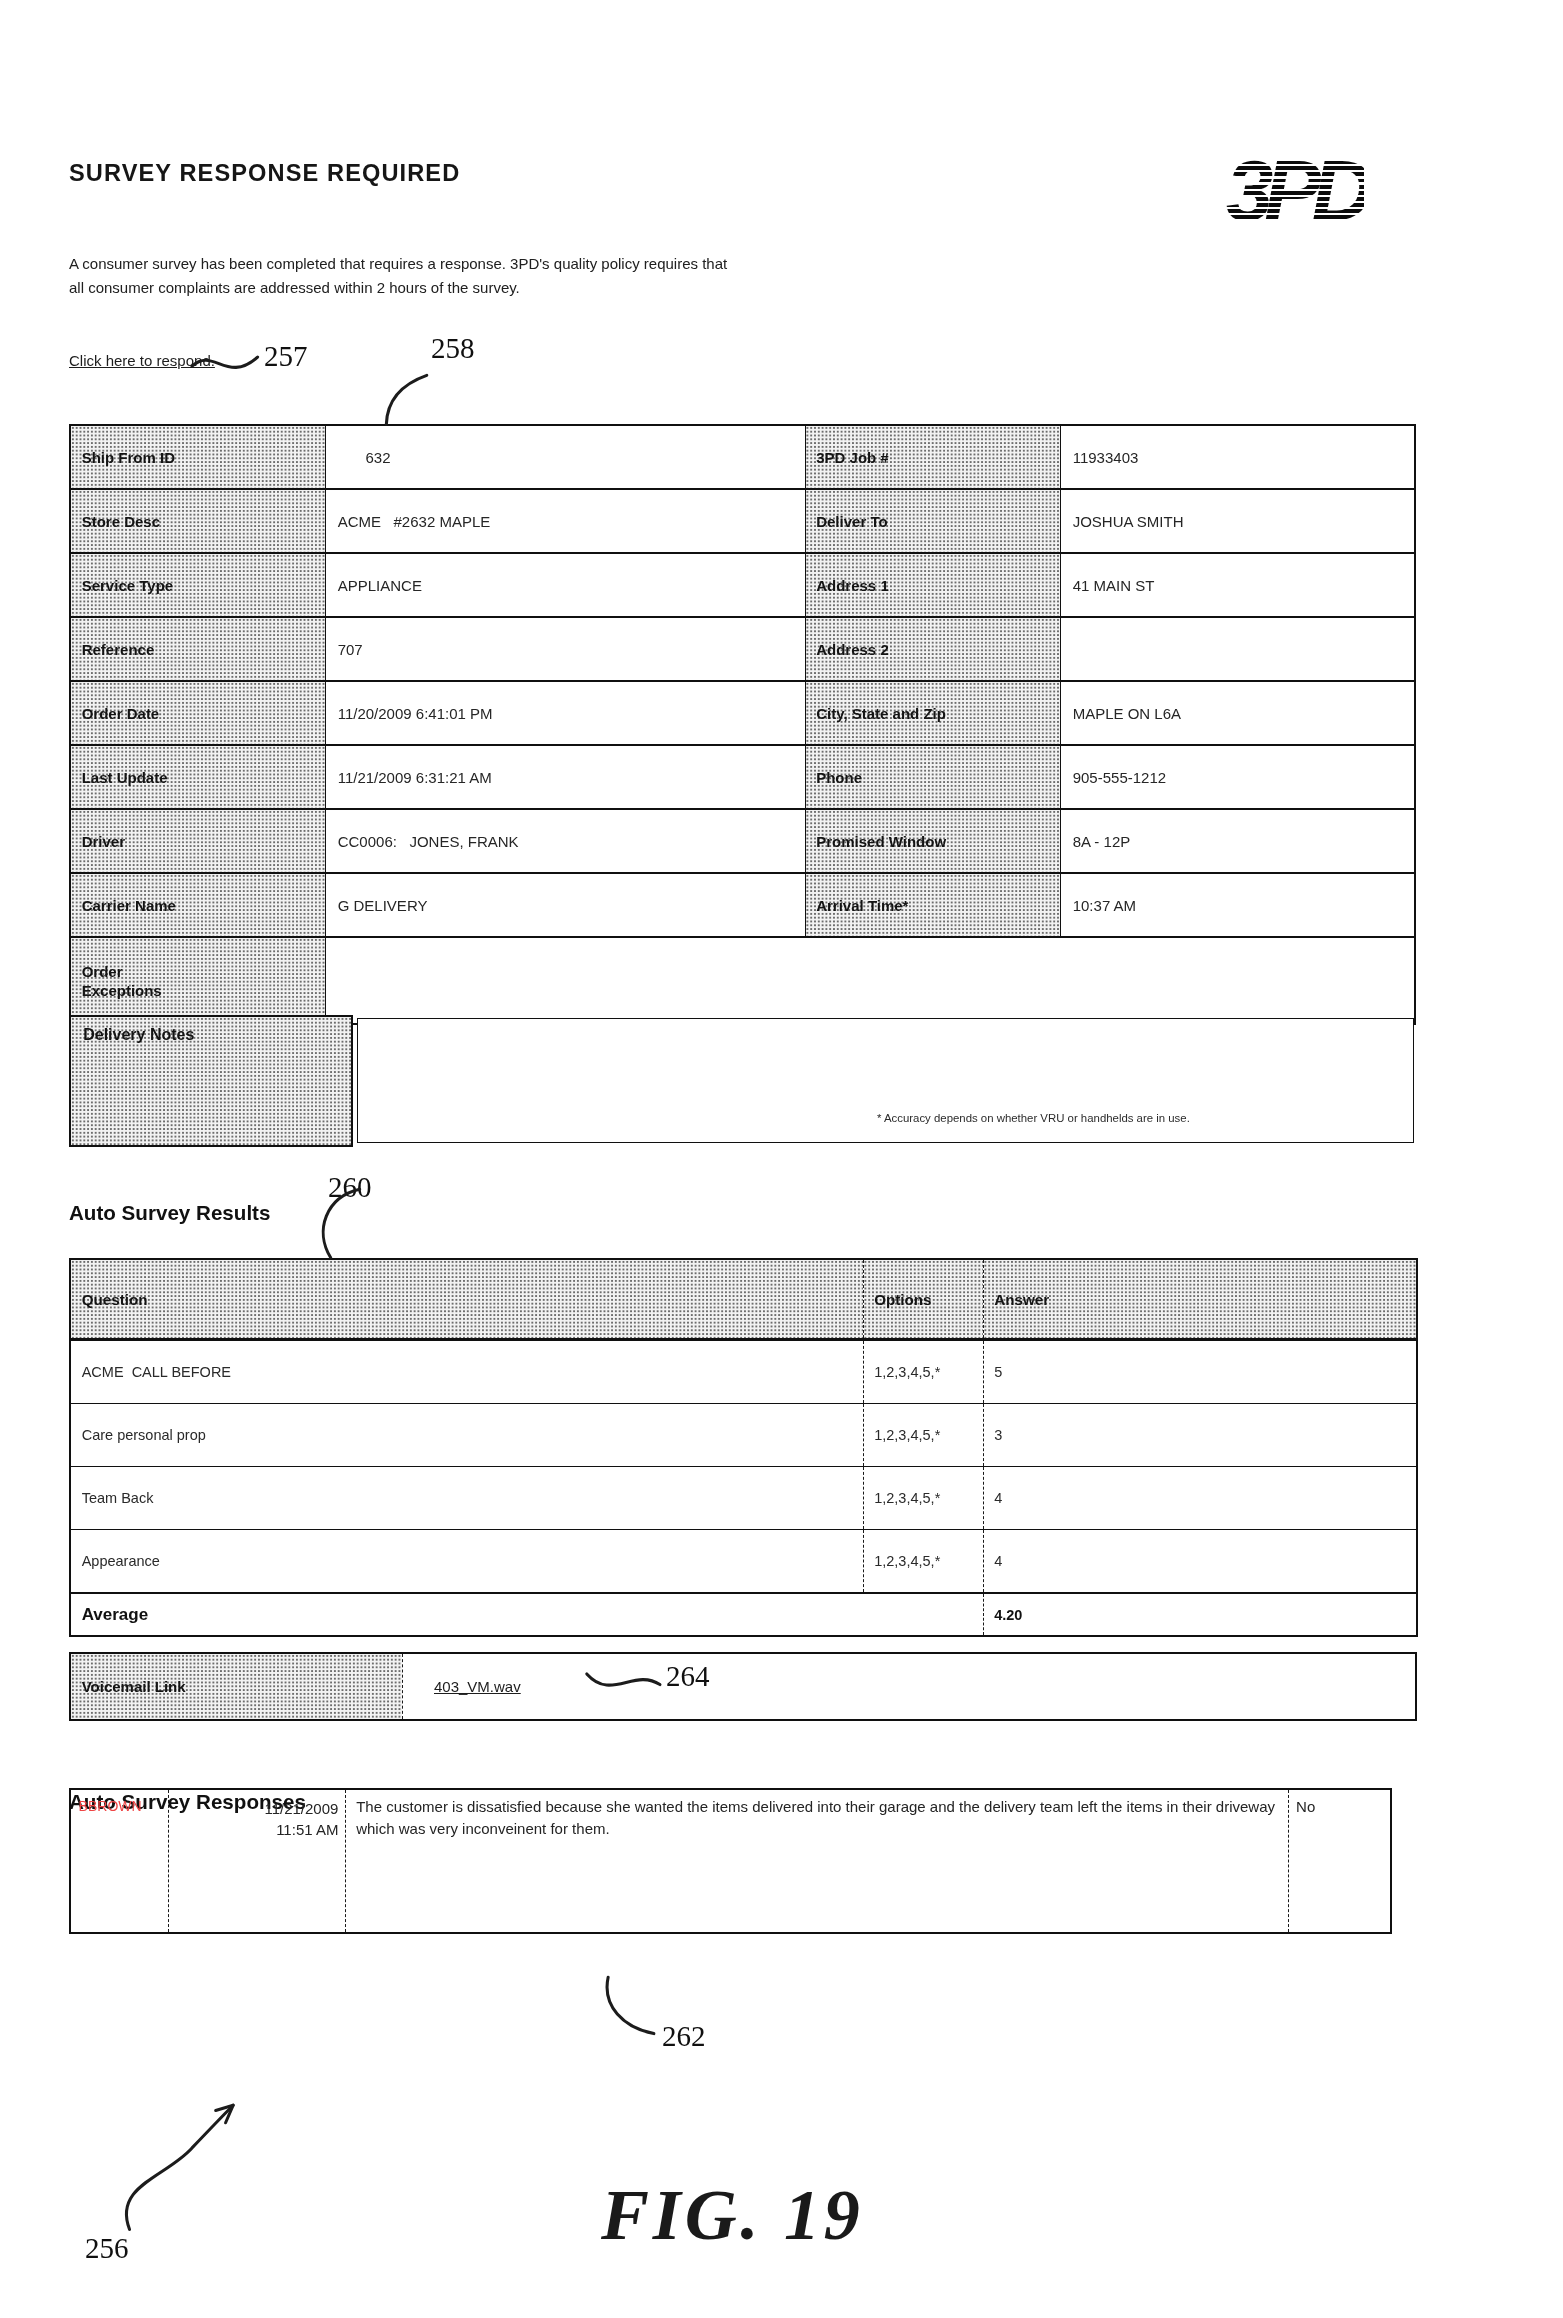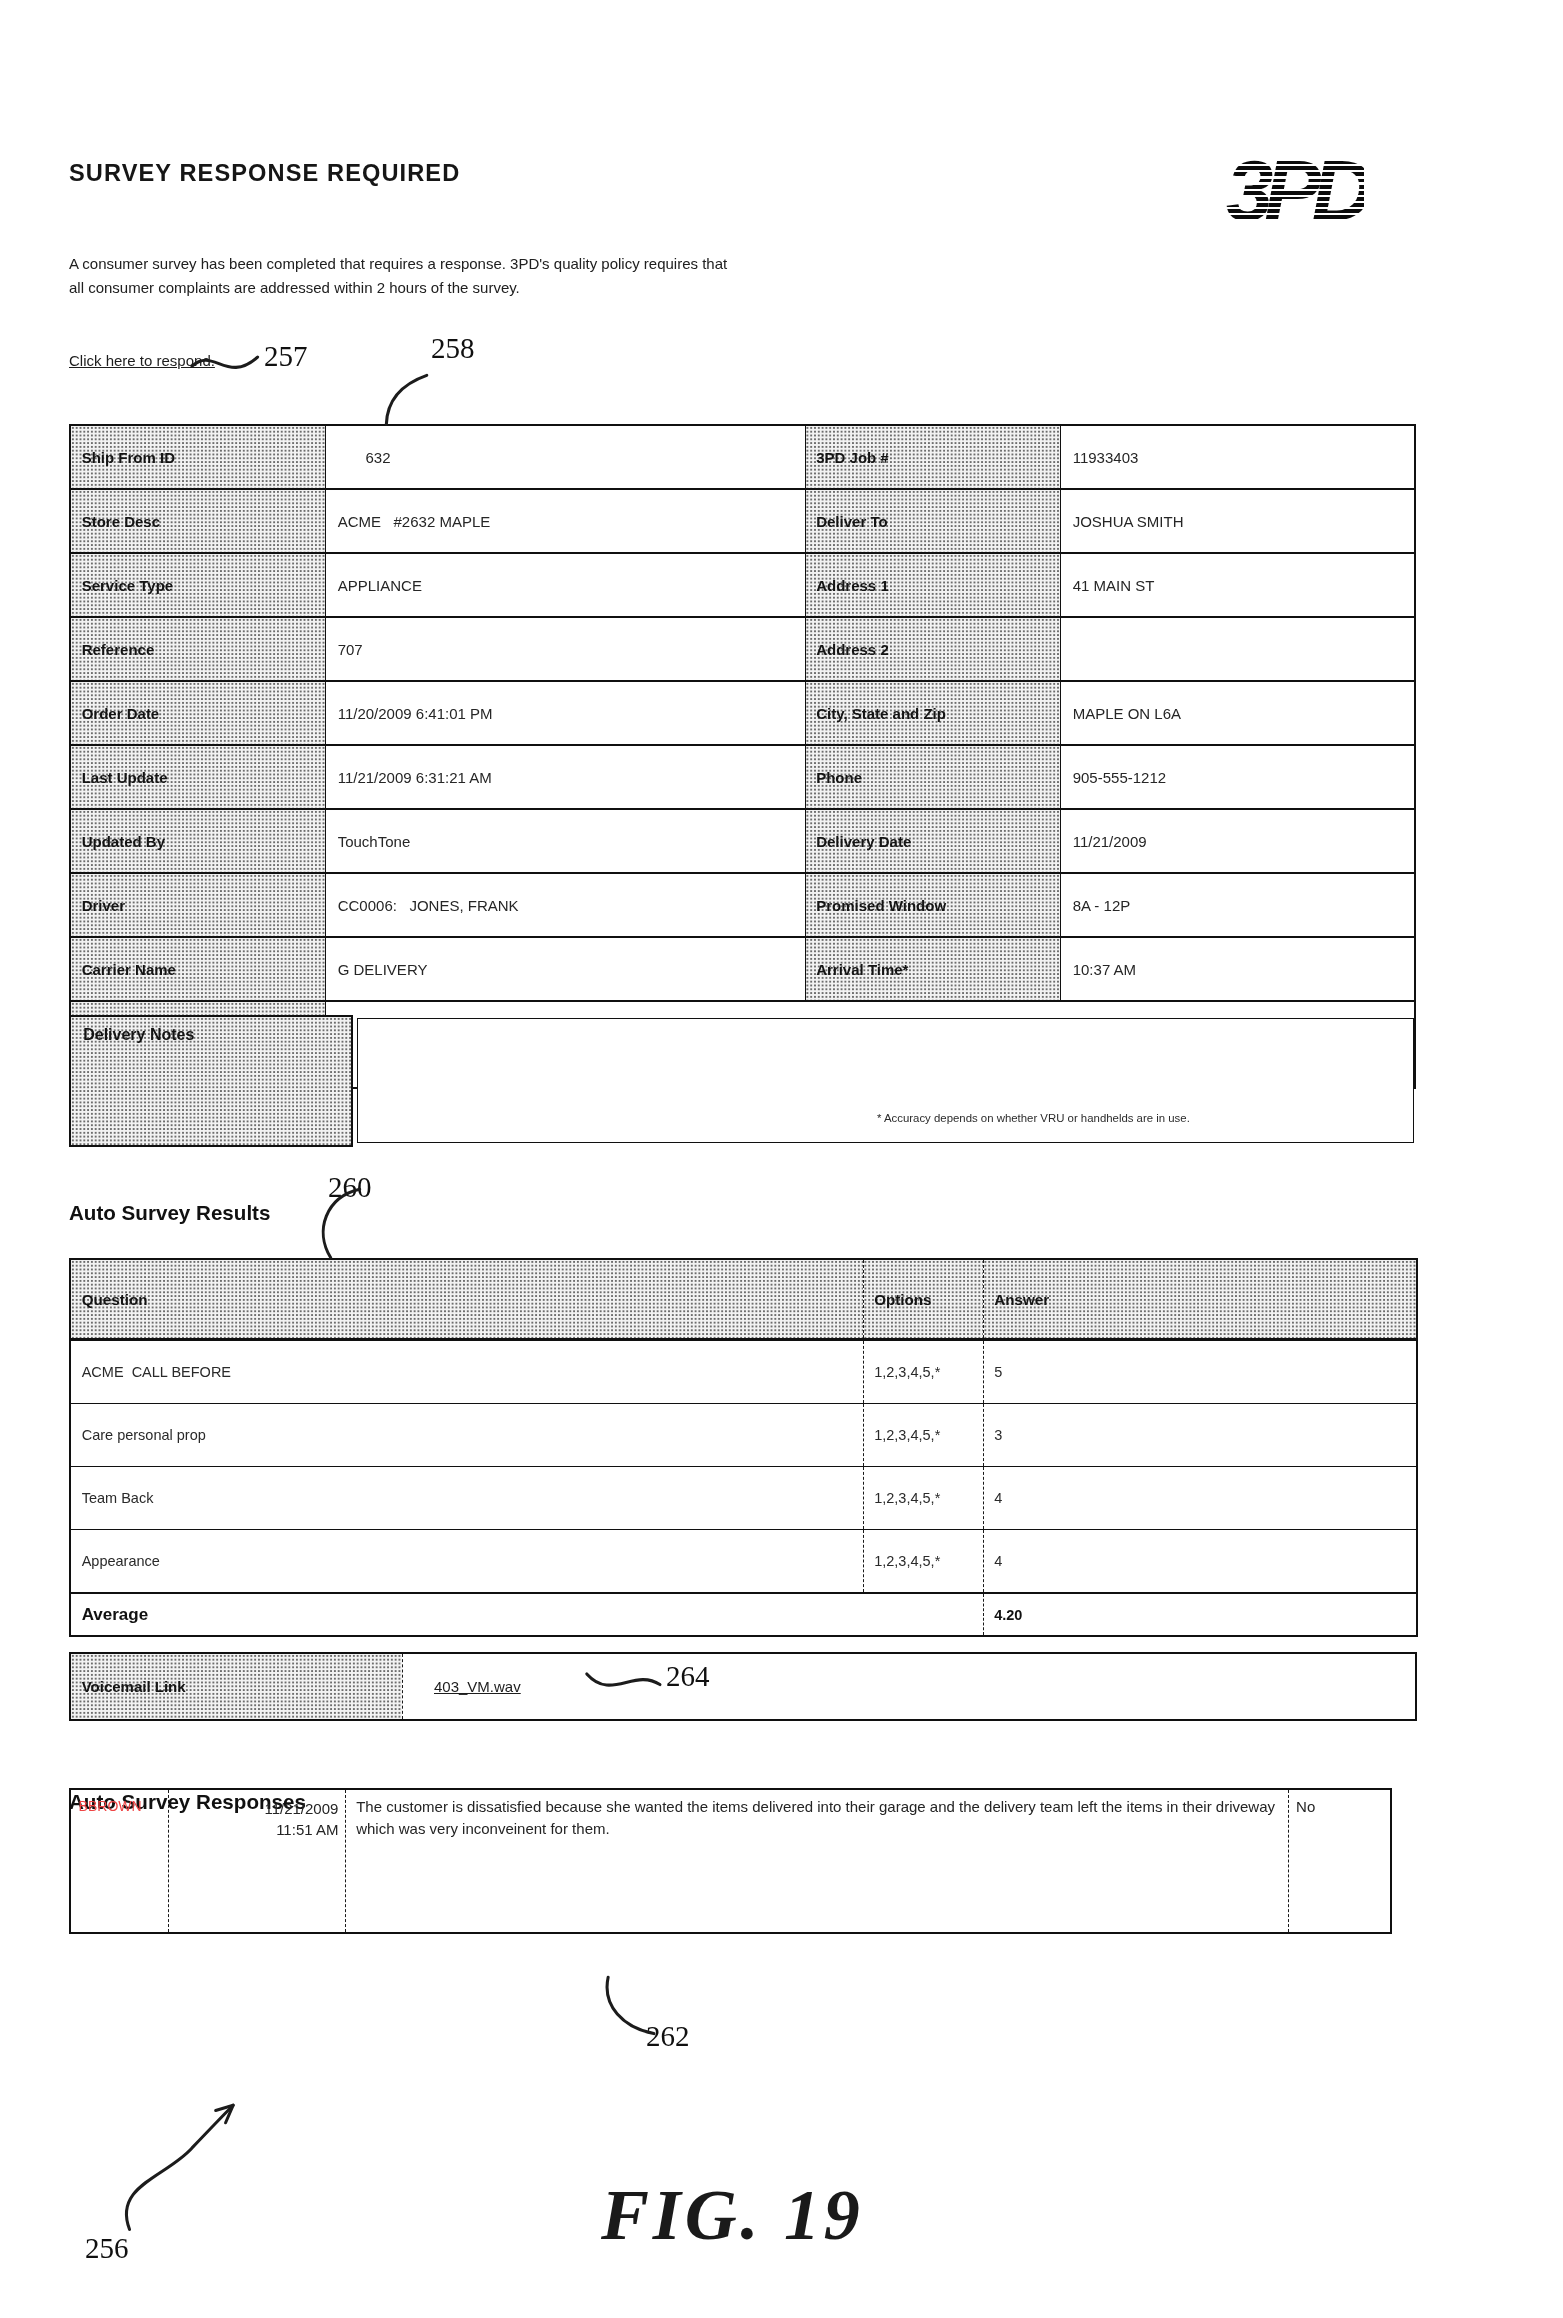--- a/index.html
+++ b/index.html
@@ -89,21 +89,21 @@
 <div class="abs intro">
   <div>A consumer survey has been completed that requires a response. 3PD's quality policy requires that</div>
   <div>all consumer complaints are addressed within 2 hours of the survey.</div>
 </div>
 <a class="abs respond">Click here to respond.</a>
 
 <div class="abs refnum" style="left:264px;top:340px;">257</div>
 <div class="abs refnum" style="left:431px;top:332px;">258</div>
 <div class="abs refnum" style="left:328px;top:1171px;">260</div>
 <div class="abs refnum" style="left:666px;top:1660px;">264</div>
-<div class="abs refnum" style="left:646px;top:2020px;">262</div>
+<div class="abs refnum" style="left:662px;top:2020px;">262</div>
 <div class="abs refnum" style="left:85px;top:2232px;">256</div>
 <div class="abs fig-caption">FIG. 19</div>
 
 <div class="abs details">
 <table>
   <colgroup>
         <col style="width:255px">
         <col style="width:480px">
         <col style="width:255px">
         <col style="width:355px">
@@ -137,26 +137,20 @@
     <td class="lbl shade">Order Date</td>
     <td class="val">11/20/2009 6:41:01 PM</td>
     <td class="lbl shade">City, State and Zip</td>
     <td class="val">MAPLE ON L6A</td>
   </tr>
   <tr>
     <td class="lbl shade">Last Update</td>
     <td class="val">11/21/2009 6:31:21 AM</td>
     <td class="lbl shade">Phone</td>
     <td class="val">905-555-1212</td>
-  </tr>
-  <tr>
-    <td class="lbl shade">Updated By</td>
-    <td class="val">TouchTone</td>
-    <td class="lbl shade">Delivery Date</td>
-    <td class="val">11/21/2009</td>
   </tr>
   <tr>
     <td class="lbl shade">Driver</td>
     <td class="val">CC0006:   JONES, FRANK</td>
     <td class="lbl shade">Promised Window</td>
     <td class="val">8A - 12P</td>
   </tr>
   <tr>
     <td class="lbl shade">Carrier Name</td>
     <td class="val">G DELIVERY</td>

